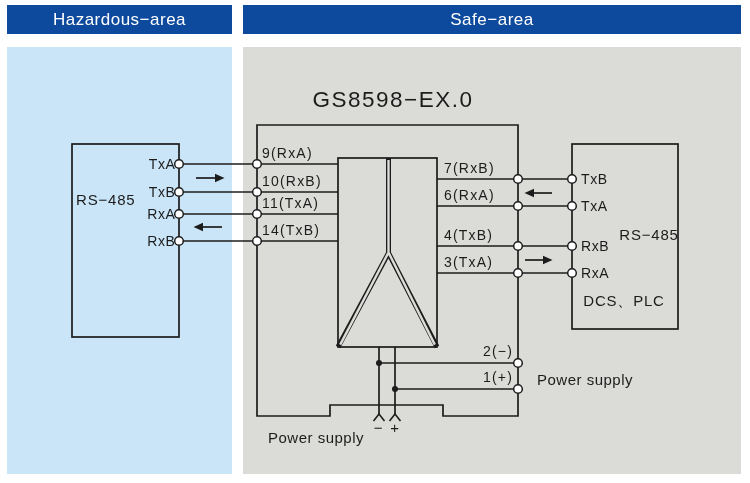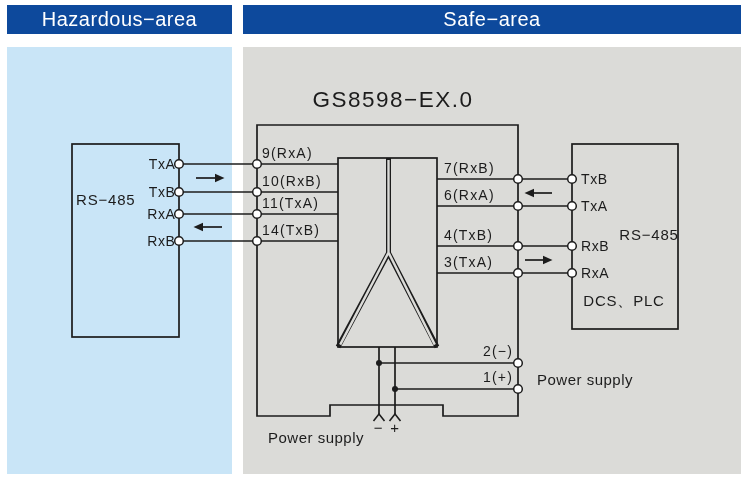--- a/index.html
+++ b/index.html
@@ -3,21 +3,21 @@
 <meta charset="utf-8">
 <style>
   html,body{margin:0;padding:0;background:#ffffff;}
   .stage{
     position:relative;width:750px;height:483px;background:#ffffff;
     font-family:"Liberation Sans", sans-serif;overflow:hidden;
   }
   .hdr{
     position:absolute;top:5px;height:29px;background:#0d499c;
     color:#ffffff;display:flex;align-items:center;justify-content:center;
-    font-size:20px;letter-spacing:0.5px;
+    font-size:17px;letter-spacing:0.5px;
   }
   .hdr-hazard{left:7px;width:225px;}
   .hdr-safe{left:243px;width:498px;}
   .panel{position:absolute;top:47px;height:427px;}
   .panel-hazard{left:7px;width:225px;background:#c9e5f7;}
   .panel-safe{left:243px;width:498px;background:#dbdbd8;}
   svg.diagram{position:absolute;left:0;top:0;}
   text{fill:#1c1c1c;}
   .pin{font-size:14px;letter-spacing:1.2px;}
   .term{font-size:14px;letter-spacing:0.6px;}

